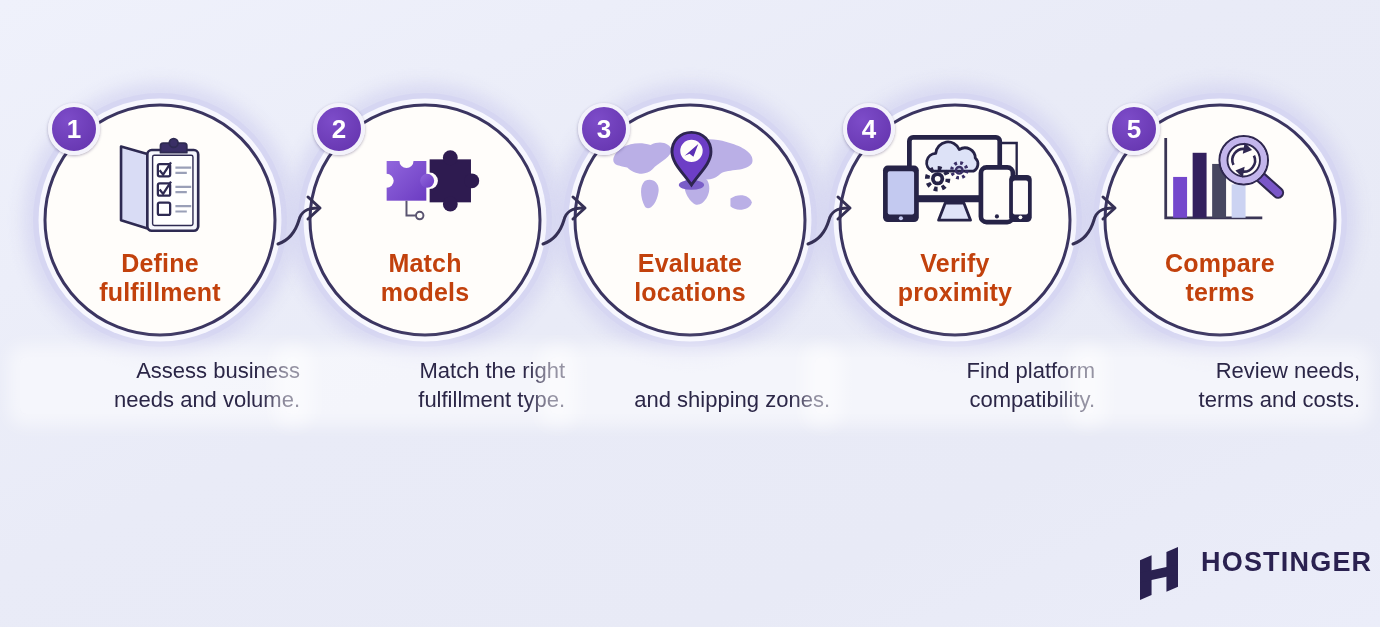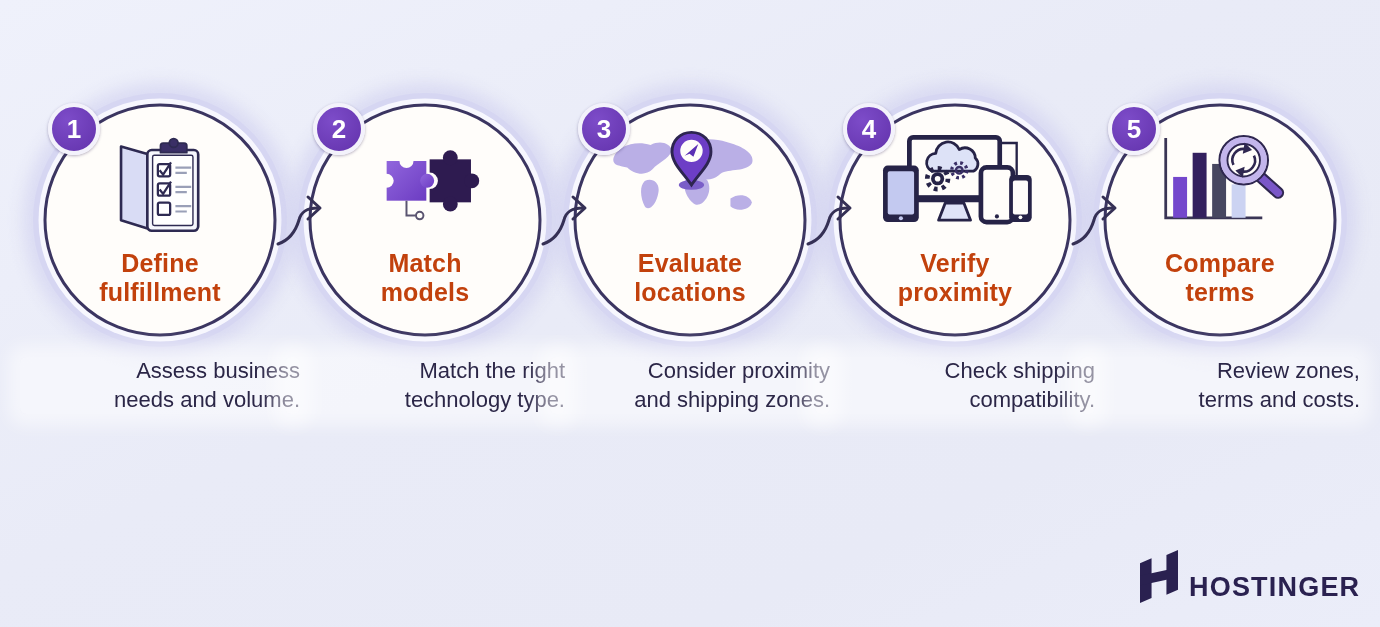--- a/index.html
+++ b/index.html
@@ -32,21 +32,21 @@
   }
   .desc{
     position:absolute;top:357px;width:280px;text-align:right;
     font-size:22px;font-weight:500;color:#2b2647;line-height:1.3;
     background:rgba(255,255,255,.5);box-shadow:0 0 16px 12px rgba(255,255,255,.5);
     border-radius:6px;
   }
   .connector{position:absolute;top:186px;}
   #brand{
     position:absolute;left:1140px;top:547px;height:56px;
-    display:flex;align-items:flex-end;gap:11px;
+    display:flex;align-items:flex-start;gap:23px;
   }
   #brand .wordmark{
     font-size:27px;font-weight:800;color:#2a2150;letter-spacing:1.2px;
   }
 </style>
 </head>
 <body>
 
 <div id="canvas">
 
@@ -117,21 +117,21 @@
         </svg>
       </div>
       <div class="title">
         <span>Match</span><br>
         <span>models</span>
       </div>
     </div>
   </div>
   <div class="desc" style="left:285px">
     <span>Match the right</span><br>
-    <span>technology type.</span>
+    <span>fulfillment type.</span>
   </div>
 
   <div class="halo" style="left:563px">
     <div class="badge">3</div>
     <div class="inner">
       <div class="iconbox">
         <svg width="172" height="112" viewBox="0 0 170 115">
           <g fill="#b3a7e4" opacity="0.9">
             <path d="M6,32 C10,20 28,14 44,19 C54,14 64,17 66,25 C62,34 52,37 46,44 C38,52 26,48 20,42 C12,40 4,40 6,32 Z"></path>
             <path d="M38,56 C46,52 54,58 52,68 C50,80 42,88 38,82 C34,74 32,62 38,56 Z"></path>
@@ -145,21 +145,21 @@
           <path d="M79,30 L93,18 L88,31 L84,28 Z" fill="#5b2fb4"></path>
         </svg>
       </div>
       <div class="title">
         <span>Evaluate</span><br>
         <span>locations</span>
       </div>
     </div>
   </div>
   <div class="desc" style="left:550px">
-    <span>Consider proximity</span><br>
+    <br>
     <span>and shipping zones.</span>
   </div>
 
   <div class="halo" style="left:828px">
     <div class="badge">4</div>
     <div class="inner">
       <div class="iconbox">
         <svg width="160" height="106" viewBox="0 0 170 112">
           <path d="M131,14 H150 V48" stroke="#262347" stroke-width="2.5" fill="none"></path>
           <rect x="36" y="8" width="96" height="64" rx="4" fill="#fffdfa" stroke="#262347" stroke-width="5"></rect>
@@ -181,21 +181,21 @@
           <circle cx="154" cy="93" r="2" fill="#fffdfa"></circle>
         </svg>
       </div>
       <div class="title">
         <span>Verify</span><br>
         <span>proximity</span>
       </div>
     </div>
   </div>
   <div class="desc" style="left:815px">
-    <span>Check shipping</span><br>
+    <span>Find platform</span><br>
     <span>compatibility.</span>
   </div>
 
   <div class="halo" style="left:1093px">
     <div class="badge">5</div>
     <div class="inner">
       <div class="iconbox">
         <svg width="140" height="104" viewBox="0 0 150 112">
           <path d="M16,8 V94 H120" stroke="#3a3555" stroke-width="3" fill="none"></path>
           <rect x="24" y="50" width="15" height="44" fill="#7447cc"></rect>
@@ -213,21 +213,21 @@
           <path d="M99,51 L91,43 L101,39 Z" fill="#2f2750"></path>
         </svg>
       </div>
       <div class="title">
         <span>Compare</span><br>
         <span>terms</span>
       </div>
     </div>
   </div>
   <div class="desc" style="left:1080px">
-    <span>Review zones,</span><br>
+    <span>Review needs,</span><br>
     <span>terms and costs.</span>
   </div>
 
   <svg class="connector" style="left:270px" width="60" height="62" viewBox="0 0 60 62">
     <path d="M8,58 C20,54 26,44 29,34 C31,26 36,22 48,22" fill="none" stroke="#353055" stroke-width="3" stroke-linecap="round"></path>
     <path d="M38,11 L50,22 L38,33" fill="none" stroke="#353055" stroke-width="3" stroke-linecap="round" stroke-linejoin="round"></path>
   </svg>
   <svg class="connector" style="left:535px" width="60" height="62" viewBox="0 0 60 62">
     <path d="M8,58 C20,54 26,44 29,34 C31,26 36,22 48,22" fill="none" stroke="#353055" stroke-width="3" stroke-linecap="round"></path>
     <path d="M38,11 L50,22 L38,33" fill="none" stroke="#353055" stroke-width="3" stroke-linecap="round" stroke-linejoin="round"></path>

